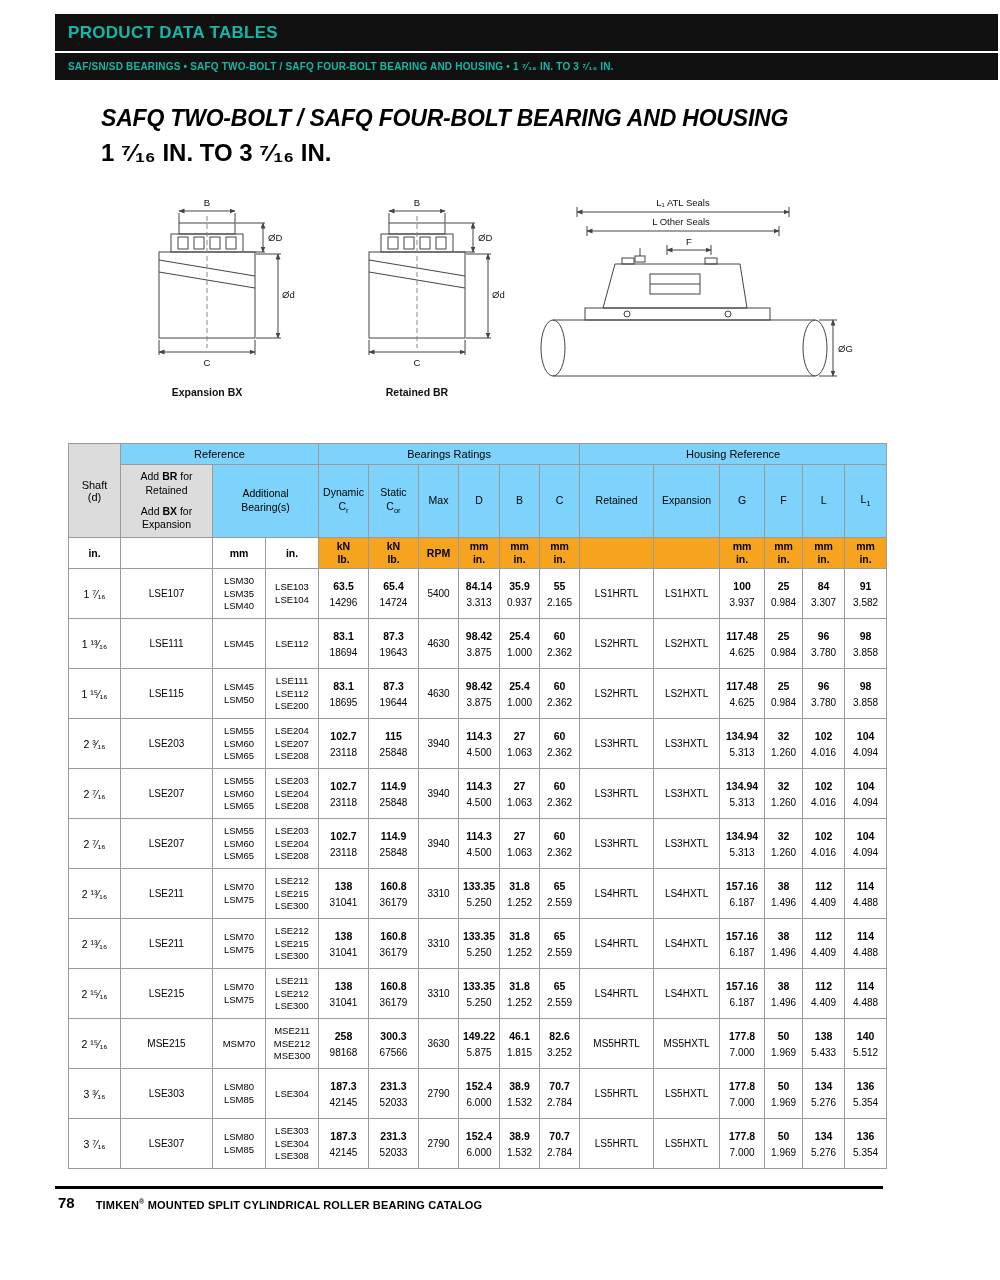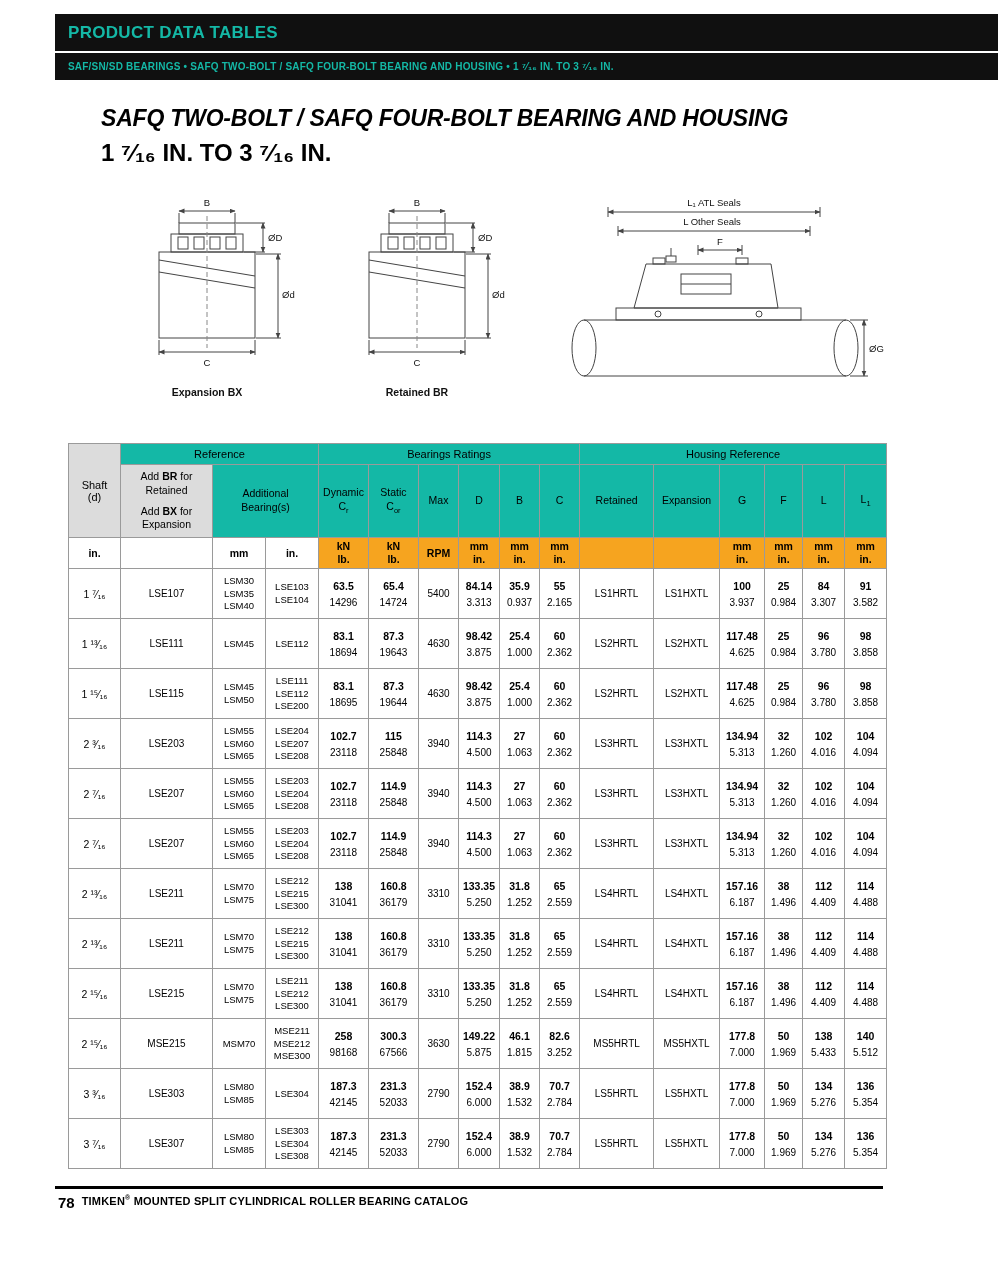--- a/index.html
+++ b/index.html
@@ -17,50 +17,50 @@
   .bar2 { top:53px; height:27px; font-size:10px; font-weight:bold; letter-spacing:.2px; }
 
   
   .title { position:absolute; left:68px; top:105px;margin-left:33px; }
   .title .t1 { font-size:23px; font-weight:bold; font-style:italic; letter-spacing:-.2px; }
   .title .t2 { font-size:24px; font-weight:bold; margin-top:7px; }
 
   
   .diagrams { position:absolute; left:55px; top:196px; width:890px; height:235px; }
   .diag { position:absolute; top:0; }
-  .d1 { left:60px; } .d2 { left:270px; } .d3 { left:491px; }
+  .d1 { left:60px; } .d2 { left:270px; } .d3 { left:460px; }
   .diag svg { display:block; }
   .diag text { font-family:"Liberation Sans","DejaVu Sans",sans-serif; font-size:9.5px; fill:#111; }
   .diag text.cap { font-size:10.5px; font-weight:bold; }
   .dln { stroke:#444; stroke-width:1; fill:none; }
   .cln { stroke:#888; stroke-width:1; stroke-dasharray:5 3; }
 
   
   .tblwrap { position:absolute; left:68px; top:443px; width:818px; }
   table { border-collapse:collapse; width:818px; table-layout:fixed; }
   th, td { border:1px solid #9a9a9a; text-align:center; vertical-align:middle; padding:2px 1px; }
-  thead th { font-weight:normal; background:#14b8a6; }
+  thead th { font-weight:normal; background:#7dd3fc; }
   .group-row th { height:21px; font-size:11px; }
   .shaft-head, .addbr-head { background:#dcdcdc; }
   .head-row th { height:73px; font-size:10.5px; line-height:1.3; }
   .addbr-head { font-size:10px; }
   .addbr-head .b { font-weight:bold; }
   .addbr-head .sp { margin-top:7px; }
   sub { font-size:7.5px; }
   .units-row td { height:31px; font-weight:bold; font-size:10.5px; line-height:1.25; }
   .u-orange { background:#f6a41f; }
   tbody td { height:50px; font-size:10px; background:#fff; }
   td.shaft { font-size:10.5px; }
   .mv { display:block; font-weight:bold; font-size:10.5px; }
   .iv { display:block; font-size:10px; margin-top:5px; }
   .lv { display:block; font-size:9.5px; line-height:1.3; }
 
   
   .footrule { position:absolute; left:55px; top:1186px; width:828px; height:3px; background:#000; }
-  .footer { position:absolute; left:58px; top:1194px; display:flex; align-items:flex-start; gap:7px; }
+  .footer { position:absolute; left:58px; top:1194px; display:flex; align-items:flex-end; gap:21px; }
   .footer .pg { font-size:15px; font-weight:bold; }
   .footer .ft { font-size:11px; font-weight:bold; letter-spacing:.2px; }
   .footer sup { font-size:7px; }
 </style>
 </head>
 <body>
 
 <div class="page">
 
   <div class="bar bar1">

